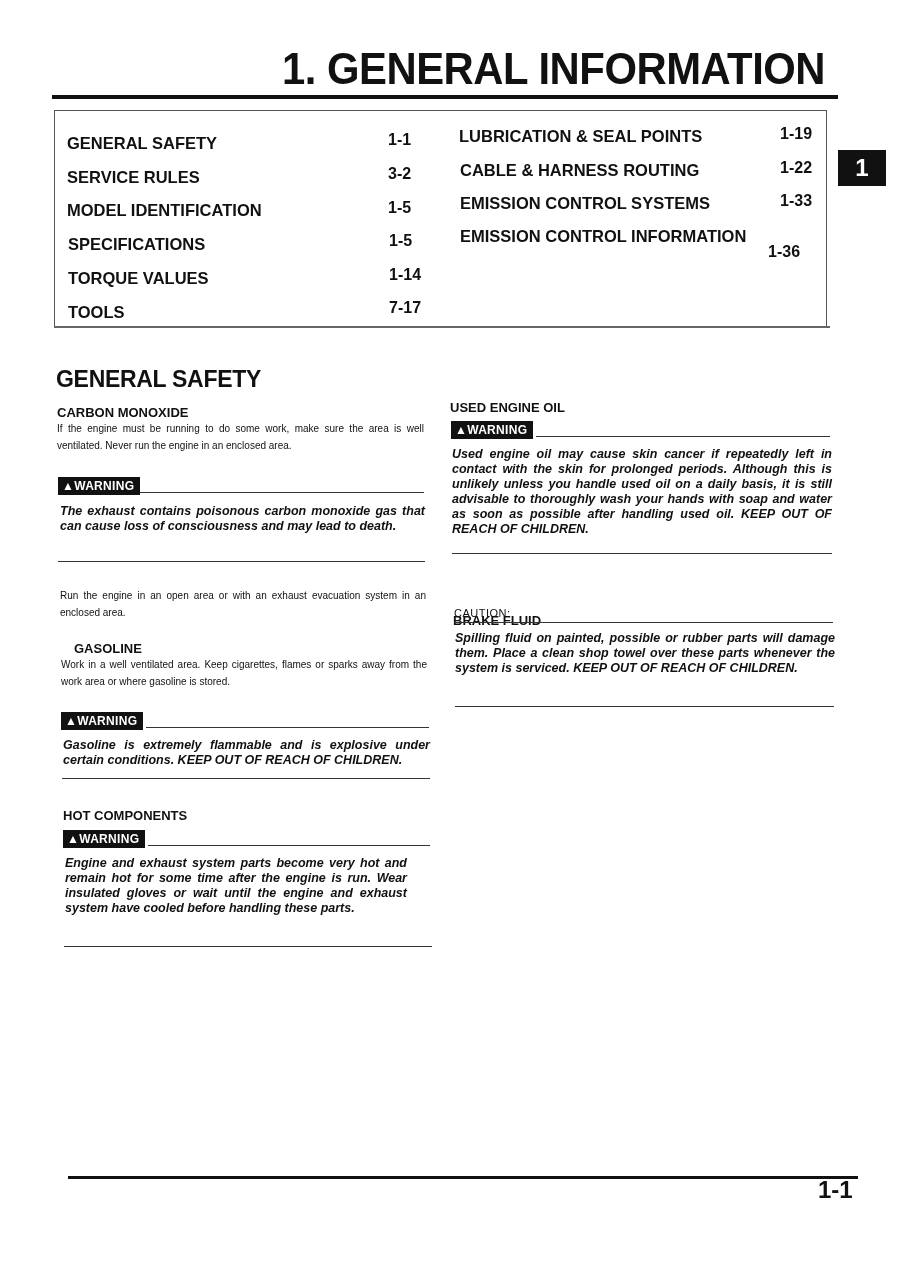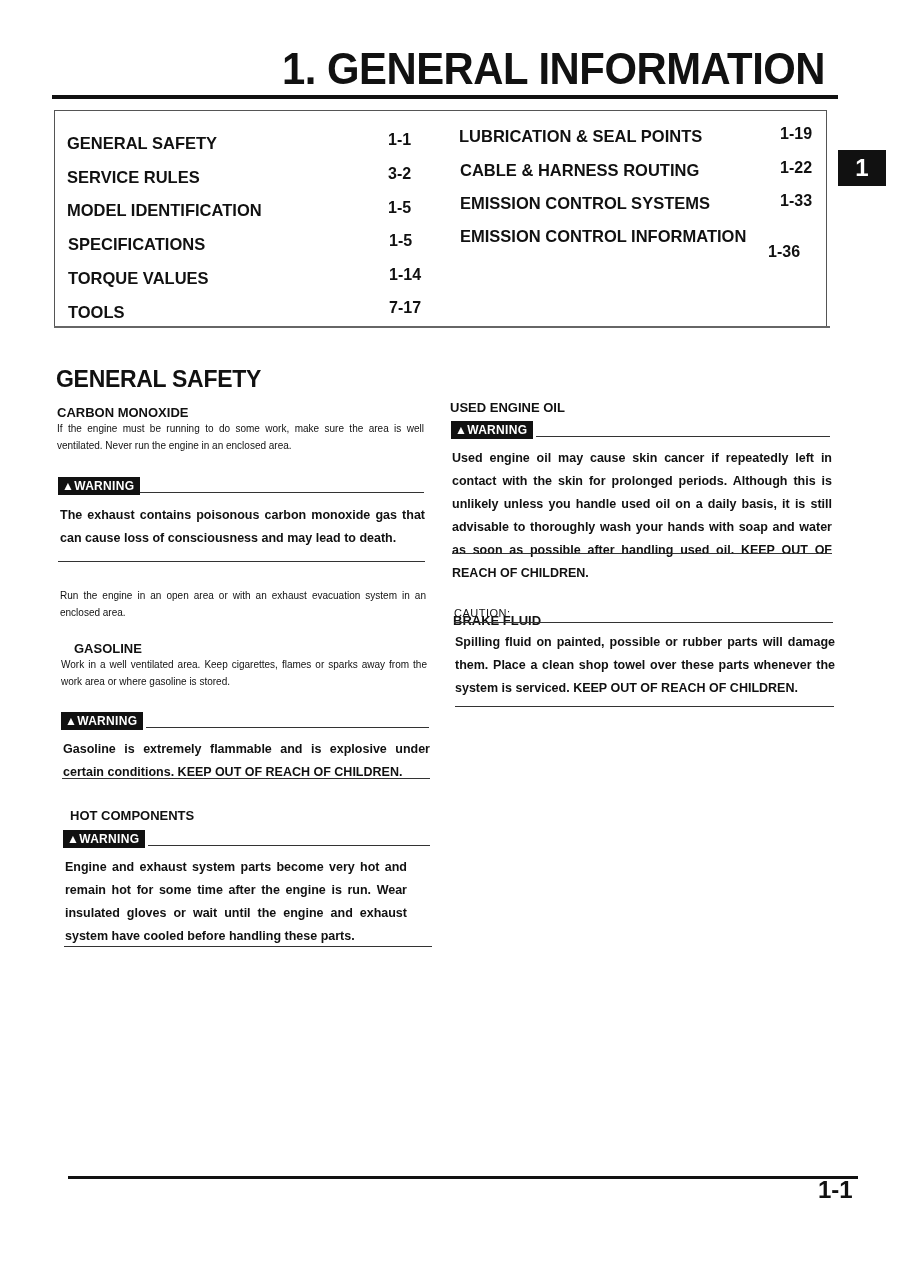--- a/index.html
+++ b/index.html
@@ -18,21 +18,21 @@
       box-sizing: border-box;
     }
     .toc-shadow { left: 54px; top: 326px; width: 776px; height: 2px; background: #666; }
     .toc-item { font-size: 16.5px; font-weight: bold; white-space: nowrap; }
     .toc-page { font-size: 16px; font-weight: bold; white-space: nowrap; }
     .tab { left: 838px; top: 150px; width: 48px; height: 36px; background: #111; color: #fff;
       font-size: 24px; font-weight: bold; text-align: center; line-height: 36px; }
     .sec-title { left: 56px; top: 366px; font-size: 23px; font-weight: bold; letter-spacing: -0.3px; }
     .sub { font-size: 13px; font-weight: bold; }
     .body-text { font-size: 10px; line-height: 17px; text-align: justify; }
-    .warn-text { font-size: 12.5px; line-height: 23px; font-weight: bold; text-align: justify; }
+    .warn-text { font-size: 12.5px; line-height: 15px; font-weight: bold; font-style: italic; text-align: justify; }
     .warn-label {
       background: #111; color: #fff; font-size: 12px; font-weight: bold; height: 18px; line-height: 18px;
       padding: 0 6px 0 4px; letter-spacing: 0.3px;
     }
     .rule { height: 1px; background: #333; }
     .caution { font-size: 11px; letter-spacing: 0.5px; }
     .foot-rule { left: 68px; top: 1176px; width: 790px; height: 3px; background: #111; }
     .pagenum { left: 818px; top: 1176px; font-size: 24px; font-weight: bold; }
   </style>
 </head>
@@ -80,21 +80,21 @@
 <div class="abs rule" style="left:58px;top:561px;width:367px"></div>
 <div class="abs body-text" style="left:60px;top:587px;width:366px">Run the engine in an open area or with an exhaust evacuation system in an enclosed area.</div>
 
 <div class="abs sub" style="left:74px;top:641px">GASOLINE</div>
 <div class="abs body-text" style="left:61px;top:656px;width:366px">Work in a well ventilated area. Keep cigarettes, flames or sparks away from the work area or where gasoline is stored.</div>
 <div class="abs warn-label" style="left:61px;top:712px">▲WARNING</div>
 <div class="abs rule" style="left:146px;top:727px;width:283px"></div>
 <div class="abs warn-text" style="left:63px;top:738px;width:367px">Gasoline is extremely flammable and is explosive under certain conditions. KEEP OUT OF REACH OF CHILDREN.</div>
 <div class="abs rule" style="left:62px;top:778px;width:368px"></div>
 
-<div class="abs sub" style="left:70px;top:808px">HOT COMPONENTS</div>
+<div class="abs sub" style="left:63px;top:808px">HOT COMPONENTS</div>
 <div class="abs warn-label" style="left:63px;top:830px">▲WARNING</div>
 <div class="abs rule" style="left:148px;top:845px;width:282px"></div>
 <div class="abs warn-text" style="left:65px;top:856px;width:342px;text-align:justify">Engine and exhaust system parts become very hot and remain hot for some time after the engine is run. Wear insulated gloves or wait until the engine and exhaust system have cooled before handling these parts.</div>
 <div class="abs rule" style="left:64px;top:946px;width:368px"></div>
 
 <div class="abs sub" style="left:450px;top:400px">USED ENGINE OIL</div>
 <div class="abs warn-label" style="left:451px;top:421px">▲WARNING</div>
 <div class="abs rule" style="left:536px;top:436px;width:294px"></div>
 <div class="abs warn-text" style="left:452px;top:447px;width:380px">Used engine oil may cause skin cancer if repeatedly left in contact with the skin for prolonged periods. Although this is unlikely unless you handle used oil on a daily basis, it is still advisable to thoroughly wash your hands with soap and water as soon as possible after handling used oil. KEEP OUT OF REACH OF CHILDREN.</div>
 <div class="abs rule" style="left:452px;top:553px;width:380px"></div>

